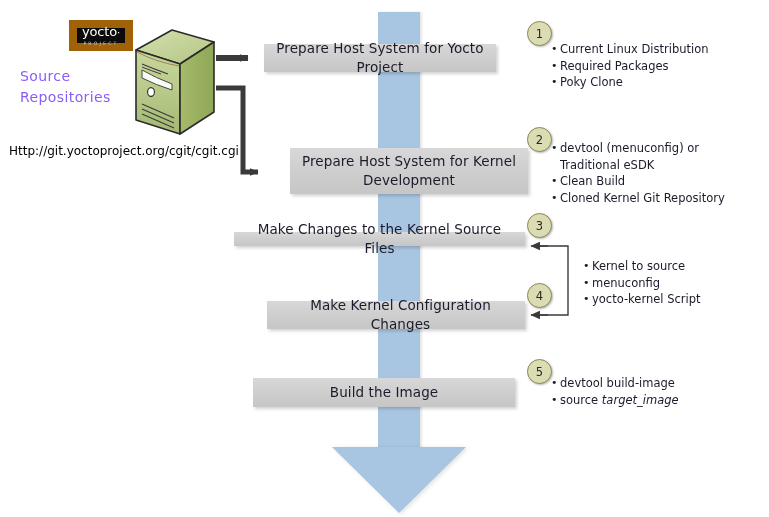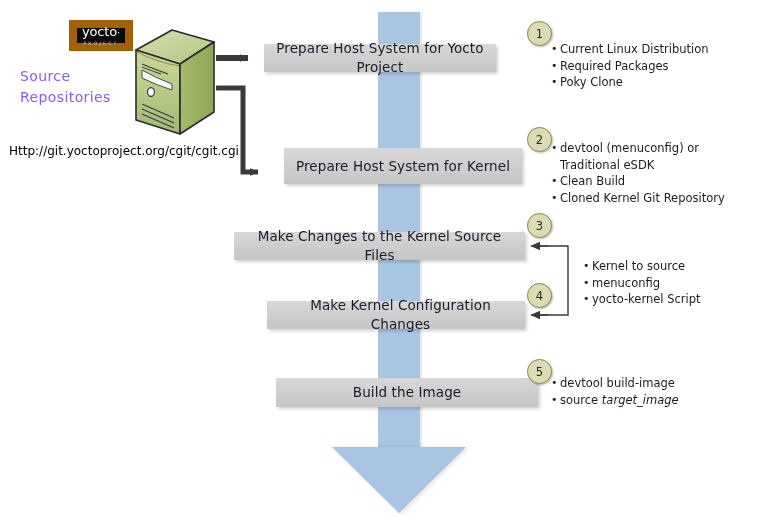--- a/index.html
+++ b/index.html
@@ -219,29 +219,30 @@
 
     <polyline points="216,88 243,88 243,172 258,172" fill="none" stroke="#3a3a3a" stroke-width="5" marker-end="url(#arrRight)" stroke-linejoin="miter"></polyline>
 
     <polyline points="534,246 568,246 568,315 534,315" fill="none" stroke="#3a3a3a" stroke-width="1.4"></polyline>
     <line x1="548" y1="246" x2="531" y2="246" stroke="#3a3a3a" stroke-width="1.4" marker-end="url(#arrLeftThin)"></line>
     <line x1="548" y1="315" x2="531" y2="315" stroke="#3a3a3a" stroke-width="1.4" marker-end="url(#arrLeftThin)"></line>
   </svg>
 
   <div class="proc-box" style="left:264px; top:44px; width:232px; height:28px;">Prepare Host System for Yocto Project</div>
 
-  <div class="proc-box" style="left:284px; top:148px; width:238px; height:36px; flex-direction:column;">
+  <div class="proc-box" style="left:290px; top:148px; width:238px; height:46px; flex-direction:column;">
     <span>Prepare Host System for Kernel</span>
-  </div>
-
-  <div class="proc-box" style="left:234px; top:232px; width:291px; height:28px;">Make Changes to the Kernel Source Files</div>
+    <span>Development</span>
+  </div>
+
+  <div class="proc-box" style="left:234px; top:232px; width:291px; height:14px;">Make Changes to the Kernel Source Files</div>
 
   <div class="proc-box" style="left:267px; top:301px; width:258px; height:28px;padding-left:17px;">Make Kernel Configuration Changes</div>
 
-  <div class="proc-box" style="left:276px; top:378px; width:262px; height:29px;">Build the Image</div>
+  <div class="proc-box" style="left:253px; top:378px; width:262px; height:29px;">Build the Image</div>
 
   <div class="step-circle" style="left:527px; top:21px;">1</div>
   <div class="step-circle" style="left:527px; top:127px;">2</div>
   <div class="step-circle" style="left:527px; top:213px;">3</div>
   <div class="step-circle" style="left:527px; top:283px;">4</div>
   <div class="step-circle" style="left:527px; top:359px;">5</div>
 
   <div class="bullets" style="left:551px; top:41px; width:210px;">
     <div class="bullet-row">
       <span class="dot">•</span>

